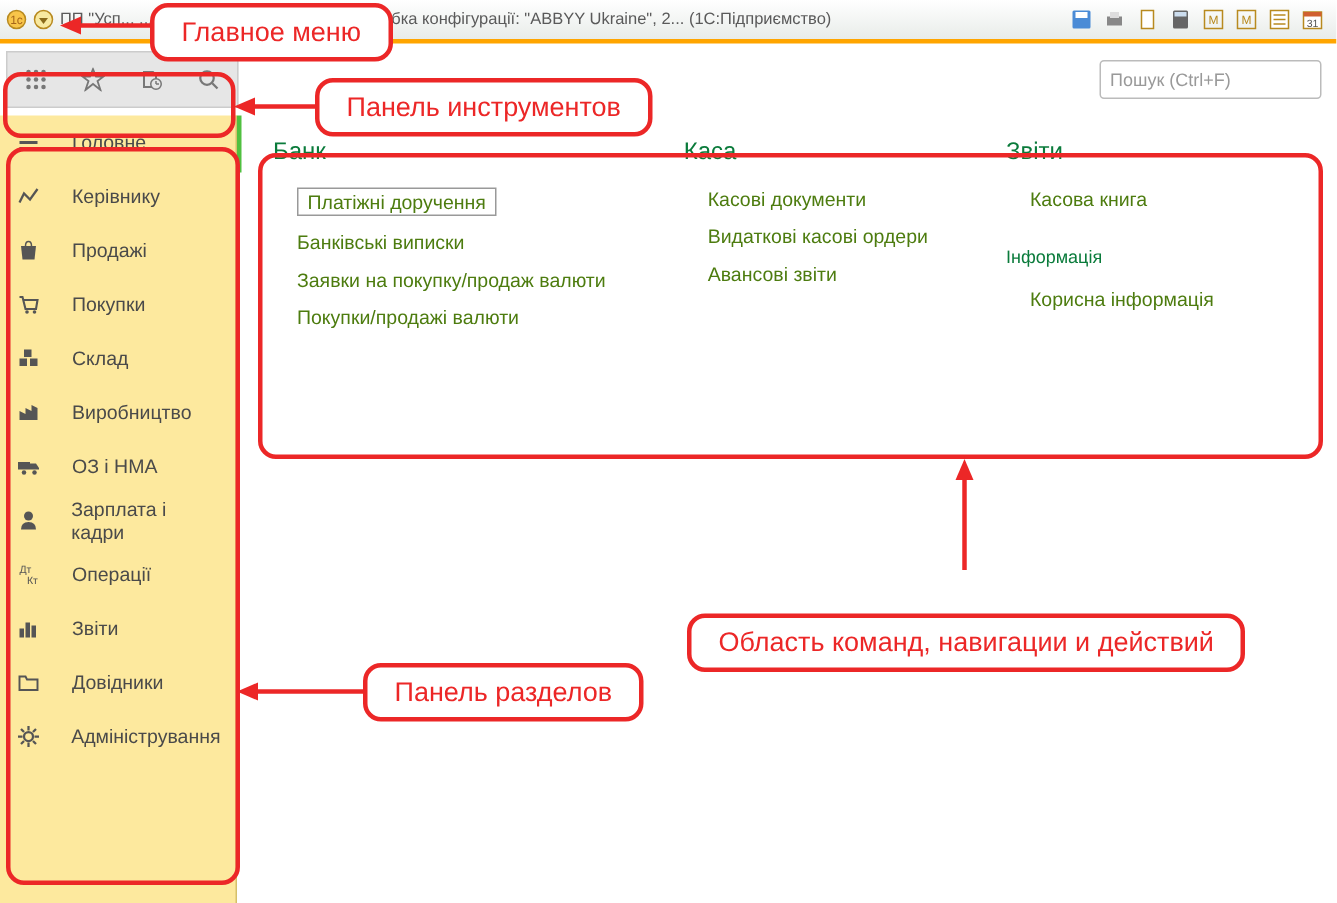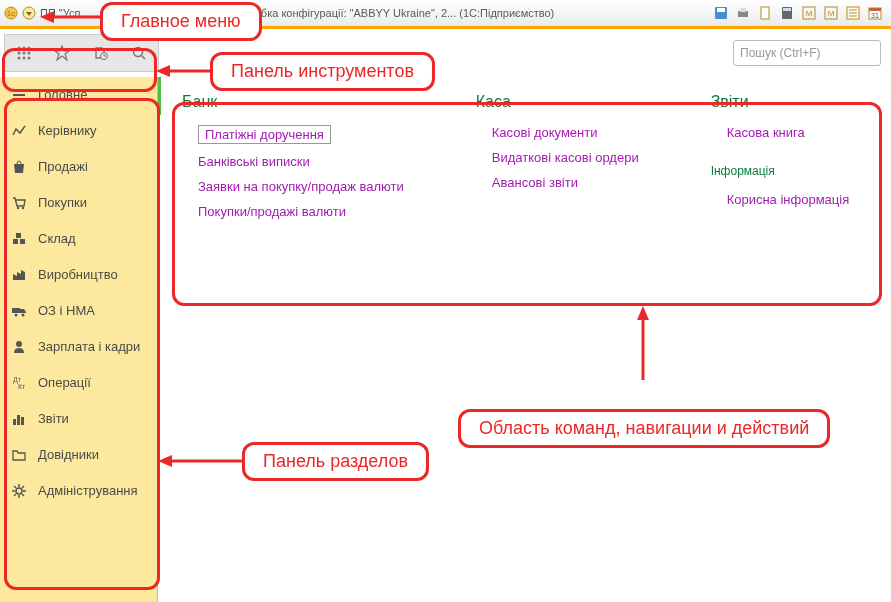--- a/index.html
+++ b/index.html
@@ -17,29 +17,29 @@
 
     
     .toolrow { height:48px; display:flex; align-items:center; padding:6px 10px 6px 4px; }
     .panel-tools { width:155px; height:38px; background:#e6e6e6; border:1px solid #ccc; display:flex; align-items:center; justify-content:space-around; }
     .panel-tools .pt { width:22px; height:22px; display:flex; align-items:center; justify-content:center; color:#777; }
     .search-box { margin-left:auto; width:148px; height:26px; border:1px solid #bbb; border-radius:3px; background:#fff; padding:0 6px; color:#999; font-size:12px; display:flex; align-items:center; }
 
     
     .main { display:flex; height:calc(602px - 26px - 3px - 48px); }
     .sidebar { width:158px; background:#fde99e; border-right:1px solid #d5c06a; }
-    .side-item { height:36px; display:flex; align-items:center; padding:0 10px; gap:10px; color:#4a4a4a; cursor:pointer; border-bottom:1px solid transparent;}
+    .side-item { height:36px; display:flex; align-items:center; padding:0 10px; gap:20px; color:#4a4a4a; cursor:pointer; border-bottom:1px solid transparent;}
     .side-item.active { background:#fff; }
     .side-item .sic { width:18px; height:18px; color:#555; display:flex; align-items:center; justify-content:center; font-size:14px; }
     .side-item .lbl { font-size:13px; }
 
-    .content { flex:1; padding:16px 24px 0 24px; background:#fff; display:flex; gap:72px; align-items:flex-start; }
+    .content { flex:1; padding:16px 24px 0 24px; background:#fff; display:flex; gap:52px; align-items:flex-start; }
     .col { }
     .col .h { color:#0a7b3b; font-size:16px; margin-bottom:14px; }
-    .col .link { display:block; color:#a21caf; font-size:13px; margin-bottom:10px; padding-left:16px; cursor:pointer; text-align:left; }
+    .col .link { display:block; color:#4d7c0f; font-size:13px; margin-bottom:10px; padding-left:16px; cursor:pointer; text-align:left; }
     .col .link.box { display:inline-block; border:1px solid #999; padding:1px 6px; margin-left:16px; margin-bottom:10px; }
     .col .subh { color:#0a7b3b; font-size:12px; margin:24px 0 14px 0; }
 
     
     .callout { position:absolute; border:3px solid #ec2727; border-radius:12px; background:#fff; padding:6px 18px; color:#ec2727; font-size:18px; text-align:center; z-index:20; }
     .redbox { position:absolute; border:3px solid #ec2727; border-radius:12px; z-index:10; }
     .arrow { position:absolute; z-index:15; }
     .arrow svg line { stroke:#ec2727; stroke-width:3; }
     .arrow svg polygon { fill:#ec2727; }
 

